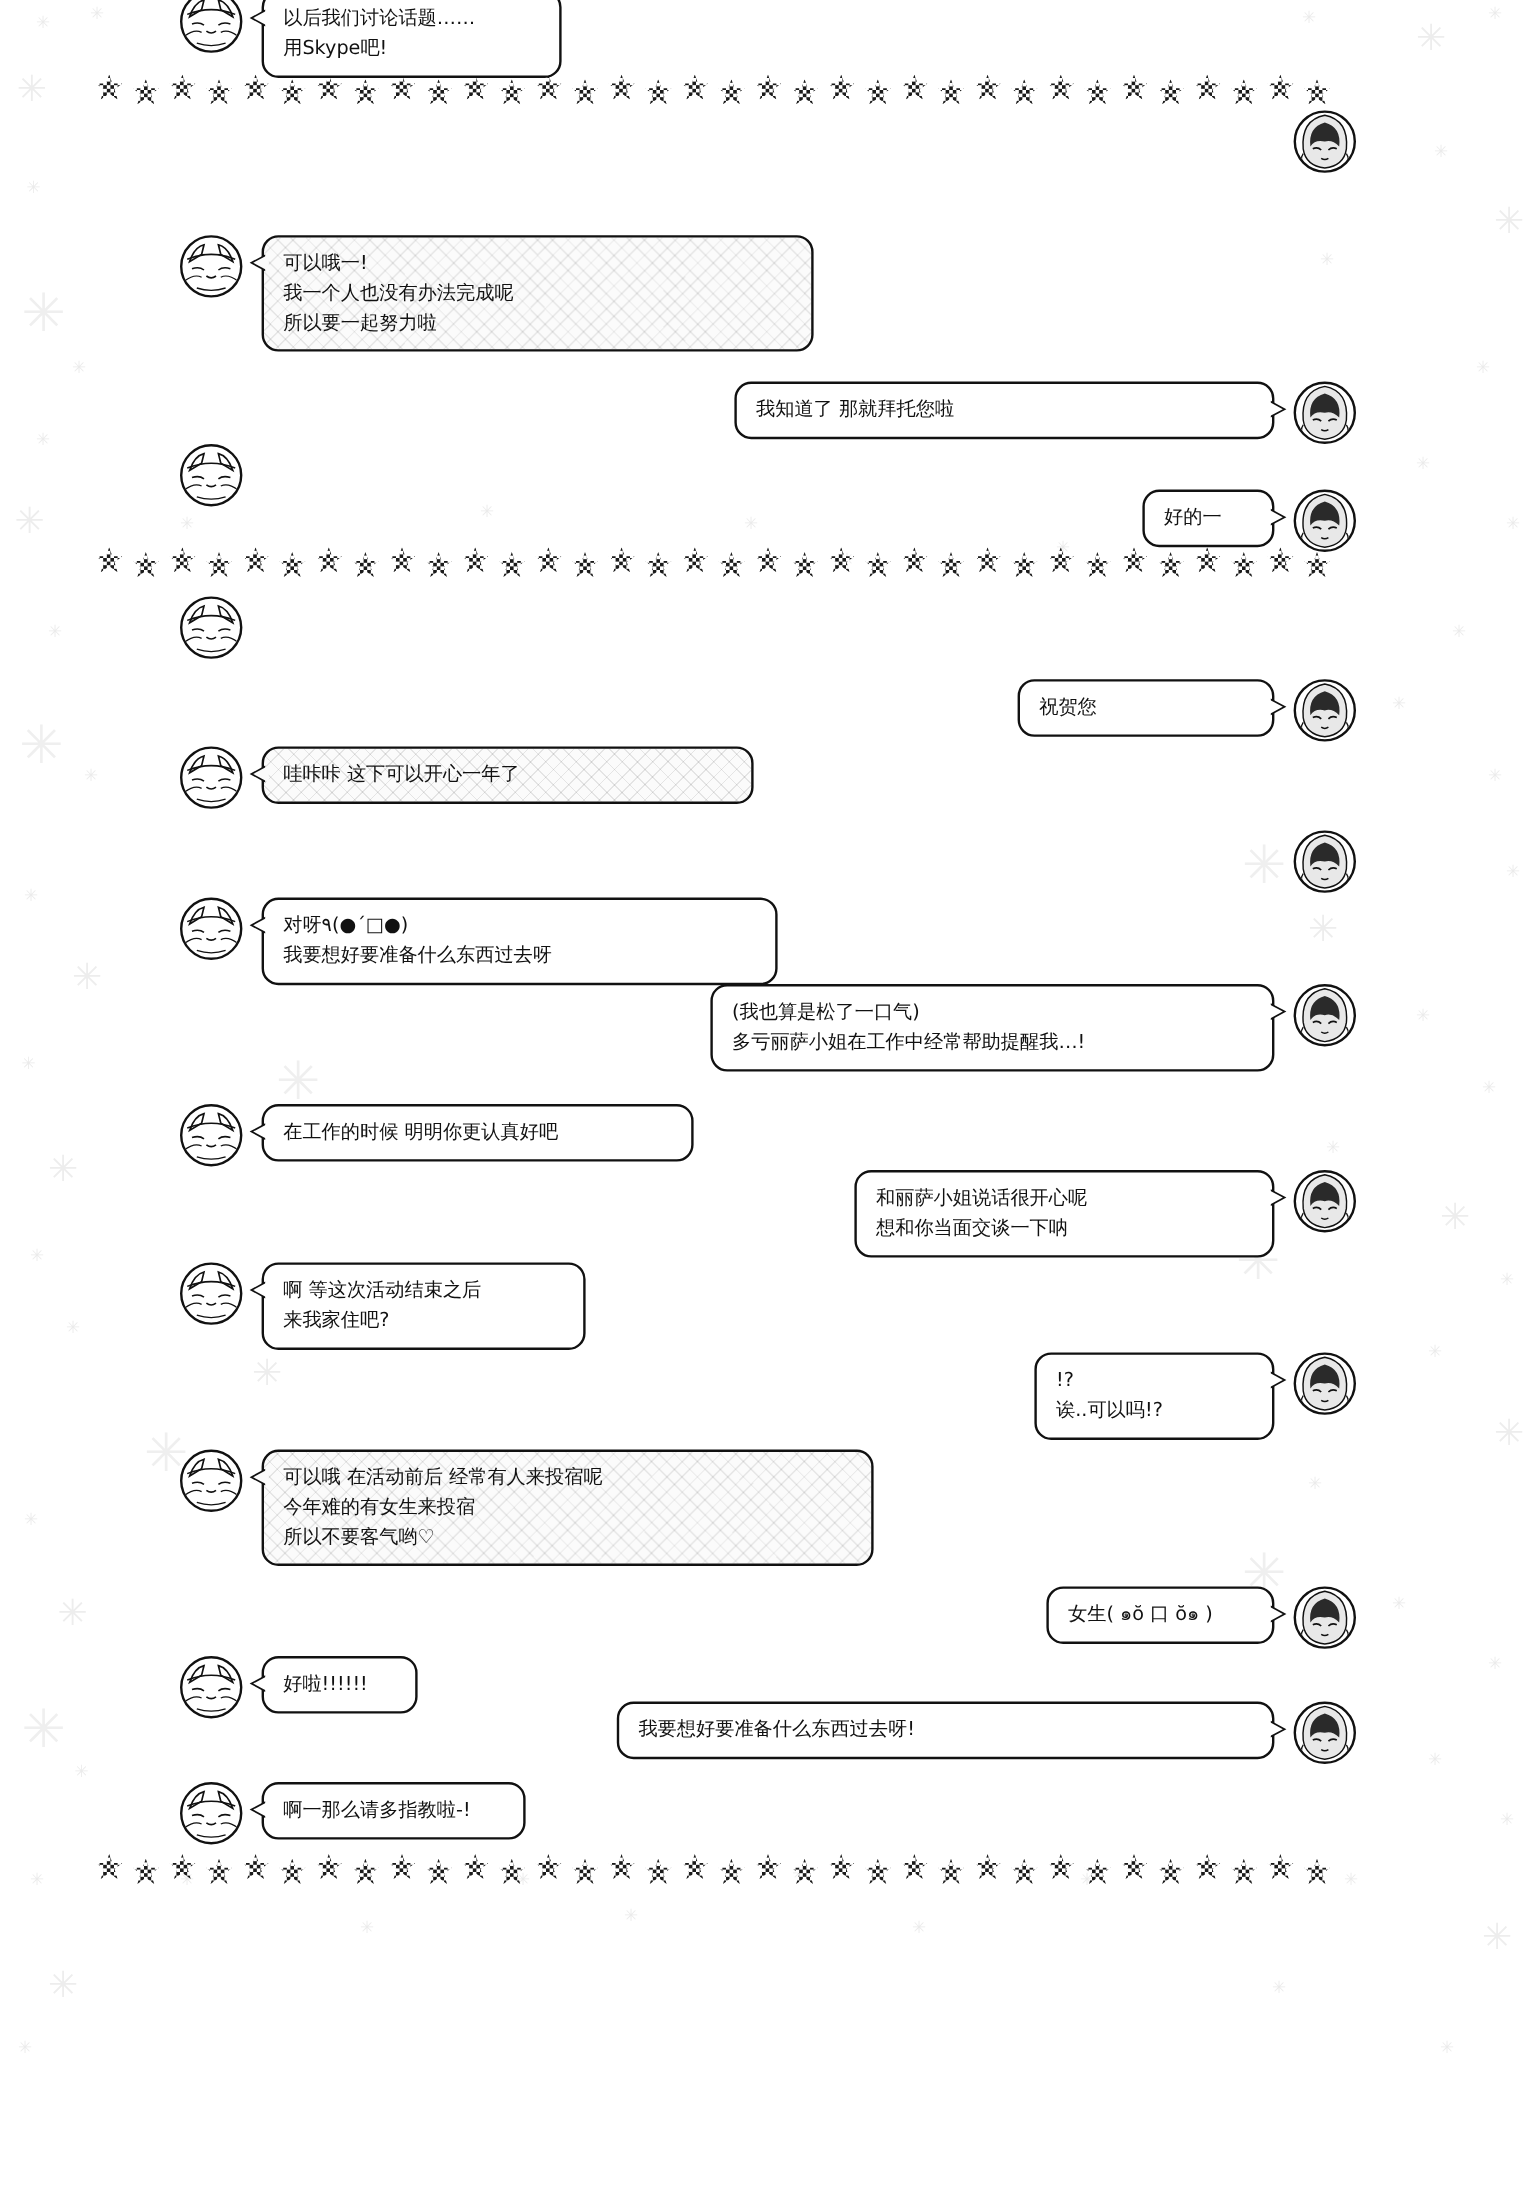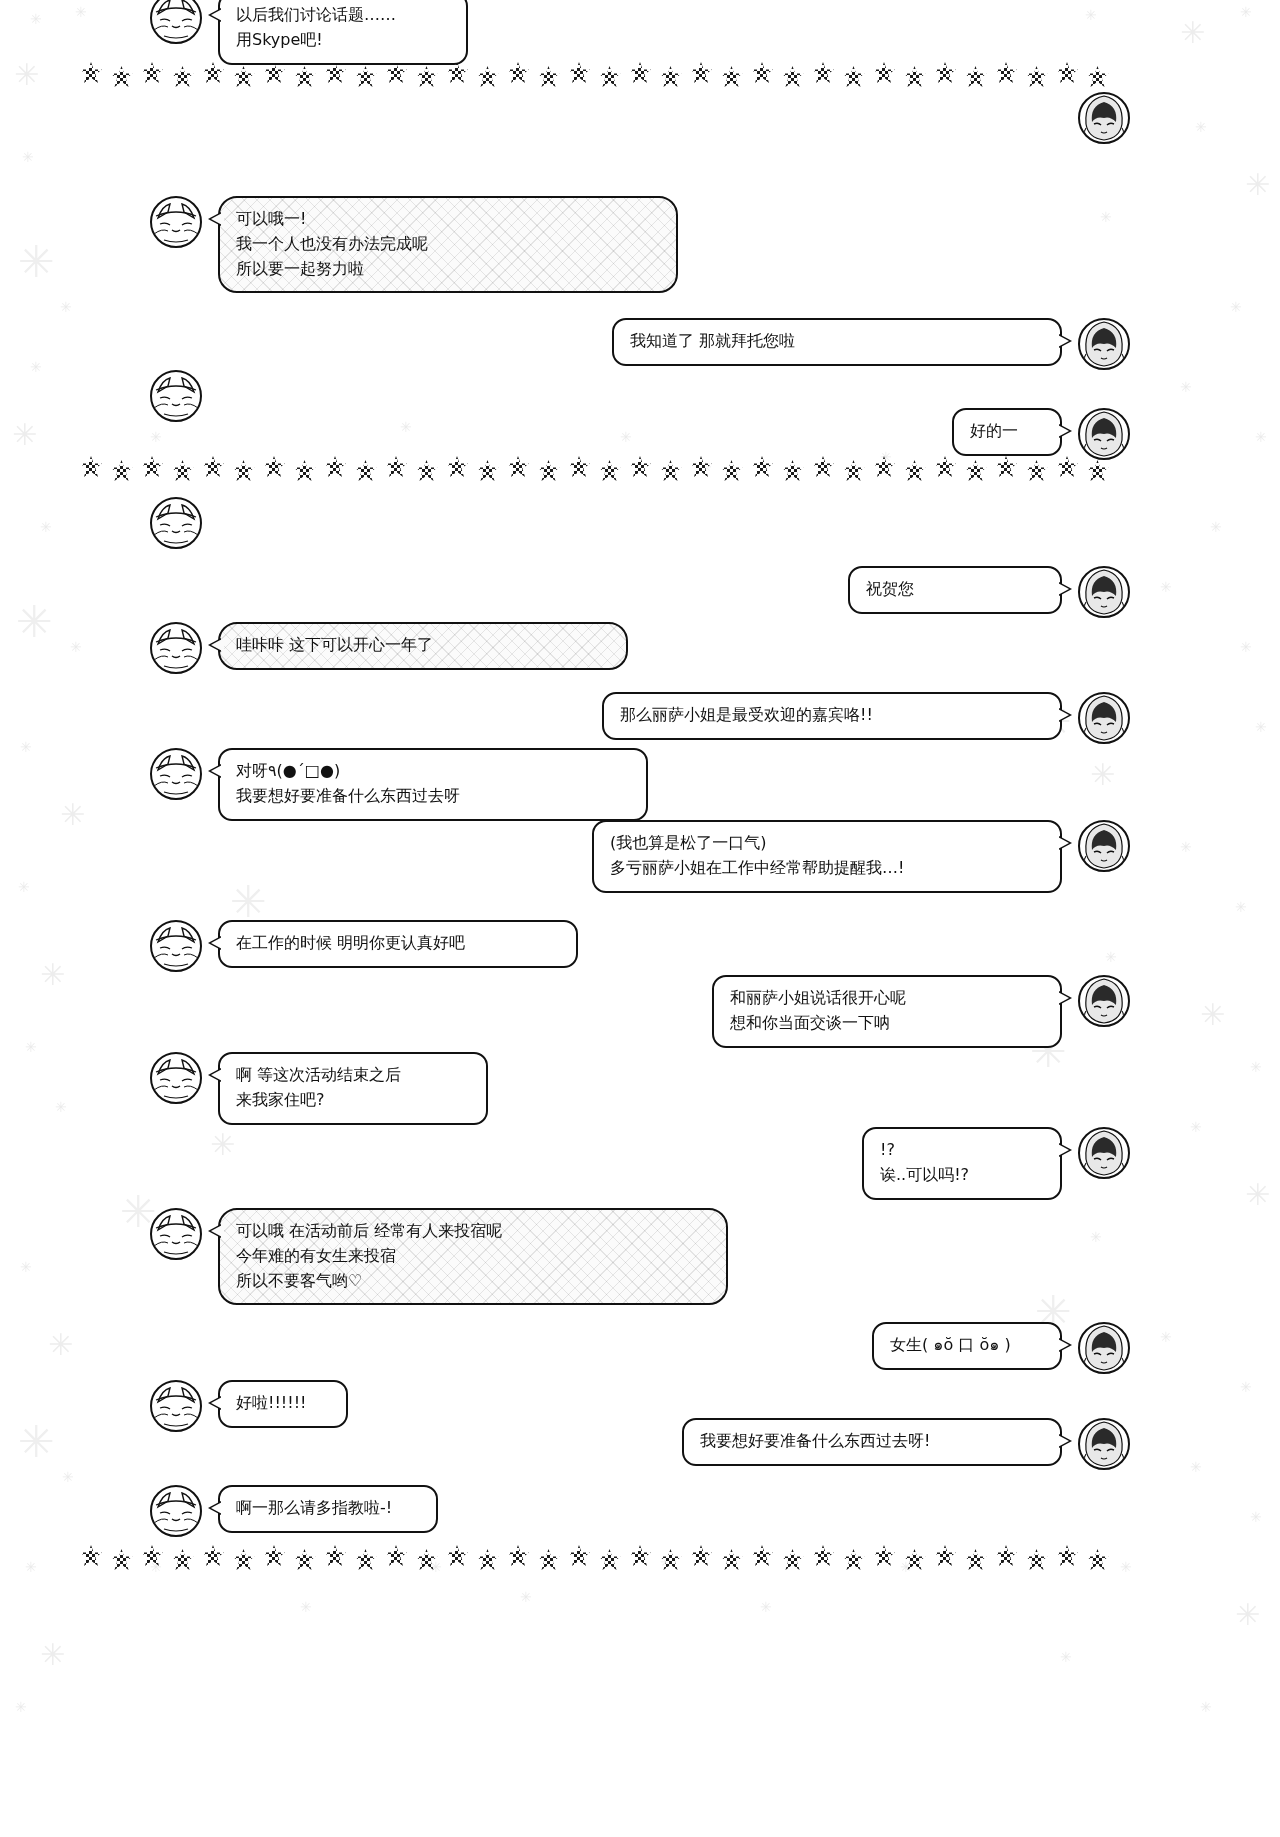--- a/index.html
+++ b/index.html
@@ -51,21 +51,20 @@
     line-height:1.55;
     color:#111;
     white-space:pre-line;
     box-sizing:border-box;
   }
   .bubble.shaded{
     background-image:
       repeating-linear-gradient(45deg, rgba(0,0,0,0.09) 0 1px, transparent 1px 9px),
       repeating-linear-gradient(-45deg, rgba(0,0,0,0.09) 0 1px, transparent 1px 9px);
     background-color:#fbfbfb;
-    border-radius:19px;
   }
   
   .row.left .bubble{margin-left:16px;}
   .row.right .bubble{margin-right:16px;}
   .row.left .bubble:before{
     content:"";position:absolute;left:-12px;top:14px;
     width:0;height:0;
     border-top:7px solid transparent;
     border-bottom:7px solid transparent;
     border-right:13px solid #111;
@@ -439,21 +438,20 @@
             <circle cx="24" cy="24" r="23" fill="#fff"></circle>
             <path d="M24 2 Q44 6 42 30 Q40 44 24 46 Q8 44 6 30 Q4 6 24 2 Z" fill="#e8e8e8" stroke="#111" stroke-width="1.2"></path>
             <path d="M24 8 Q38 12 36 28 Q30 22 24 24 Q16 22 12 28 Q10 12 24 8 Z" fill="#2a2a2a"></path>
             <path d="M14 30 Q18 28 21 31" fill="none" stroke="#111" stroke-width="1.4"></path>
             <path d="M27 31 Q30 28 34 30" fill="none" stroke="#111" stroke-width="1.4"></path>
             <path d="M21 38 Q24 40 27 38" fill="none" stroke="#111" stroke-width="1.2"></path>
             <path d="M6 34 Q2 40 8 44" fill="none" stroke="#111" stroke-width="1.1"></path>
             <path d="M42 34 Q46 40 40 44" fill="none" stroke="#111" stroke-width="1.1"></path>
           </svg>
         </div>
-        <div class="bubble" style="width: 460px;">那么丽萨小姐是最受欢迎的嘉宾咯!!</div>
       </div>
       <div class="row left" style="top: 748px; left: 150px;">
         <div class="avatar">
           <svg viewBox="0 0 48 48">
             <circle cx="24" cy="24" r="23" fill="#fff"></circle>
             <path d="M6 20 Q10 8 18 6 L16 14 Z" fill="#fff" stroke="#111" stroke-width="1.4"></path>
             <path d="M42 20 Q38 8 30 6 L32 14 Z" fill="#fff" stroke="#111" stroke-width="1.4"></path>
             <path d="M4 18 Q24 10 44 18" fill="none" stroke="#111" stroke-width="1.3"></path>
             <path d="M8 26 Q14 24 18 27" fill="none" stroke="#111" stroke-width="1.3"></path>
             <path d="M30 27 Q34 24 40 26" fill="none" stroke="#111" stroke-width="1.3"></path>
@@ -606,21 +604,21 @@
             <circle cx="24" cy="24" r="23" fill="#fff"></circle>
             <path d="M24 2 Q44 6 42 30 Q40 44 24 46 Q8 44 6 30 Q4 6 24 2 Z" fill="#e8e8e8" stroke="#111" stroke-width="1.2"></path>
             <path d="M24 8 Q38 12 36 28 Q30 22 24 24 Q16 22 12 28 Q10 12 24 8 Z" fill="#2a2a2a"></path>
             <path d="M14 30 Q18 28 21 31" fill="none" stroke="#111" stroke-width="1.4"></path>
             <path d="M27 31 Q30 28 34 30" fill="none" stroke="#111" stroke-width="1.4"></path>
             <path d="M21 38 Q24 40 27 38" fill="none" stroke="#111" stroke-width="1.2"></path>
             <path d="M6 34 Q2 40 8 44" fill="none" stroke="#111" stroke-width="1.1"></path>
             <path d="M42 34 Q46 40 40 44" fill="none" stroke="#111" stroke-width="1.1"></path>
           </svg>
         </div>
-        <div class="bubble" style="width: 380px;">我要想好要准备什么东西过去呀!</div>
+        <div class="bubble" style="width: 548px;">我要想好要准备什么东西过去呀!</div>
       </div>
       <div class="row left" style="top: 1485px; left: 150px;">
         <div class="avatar">
           <svg viewBox="0 0 48 48">
             <circle cx="24" cy="24" r="23" fill="#fff"></circle>
             <path d="M6 20 Q10 8 18 6 L16 14 Z" fill="#fff" stroke="#111" stroke-width="1.4"></path>
             <path d="M42 20 Q38 8 30 6 L32 14 Z" fill="#fff" stroke="#111" stroke-width="1.4"></path>
             <path d="M4 18 Q24 10 44 18" fill="none" stroke="#111" stroke-width="1.3"></path>
             <path d="M8 26 Q14 24 18 27" fill="none" stroke="#111" stroke-width="1.3"></path>
             <path d="M30 27 Q34 24 40 26" fill="none" stroke="#111" stroke-width="1.3"></path>

